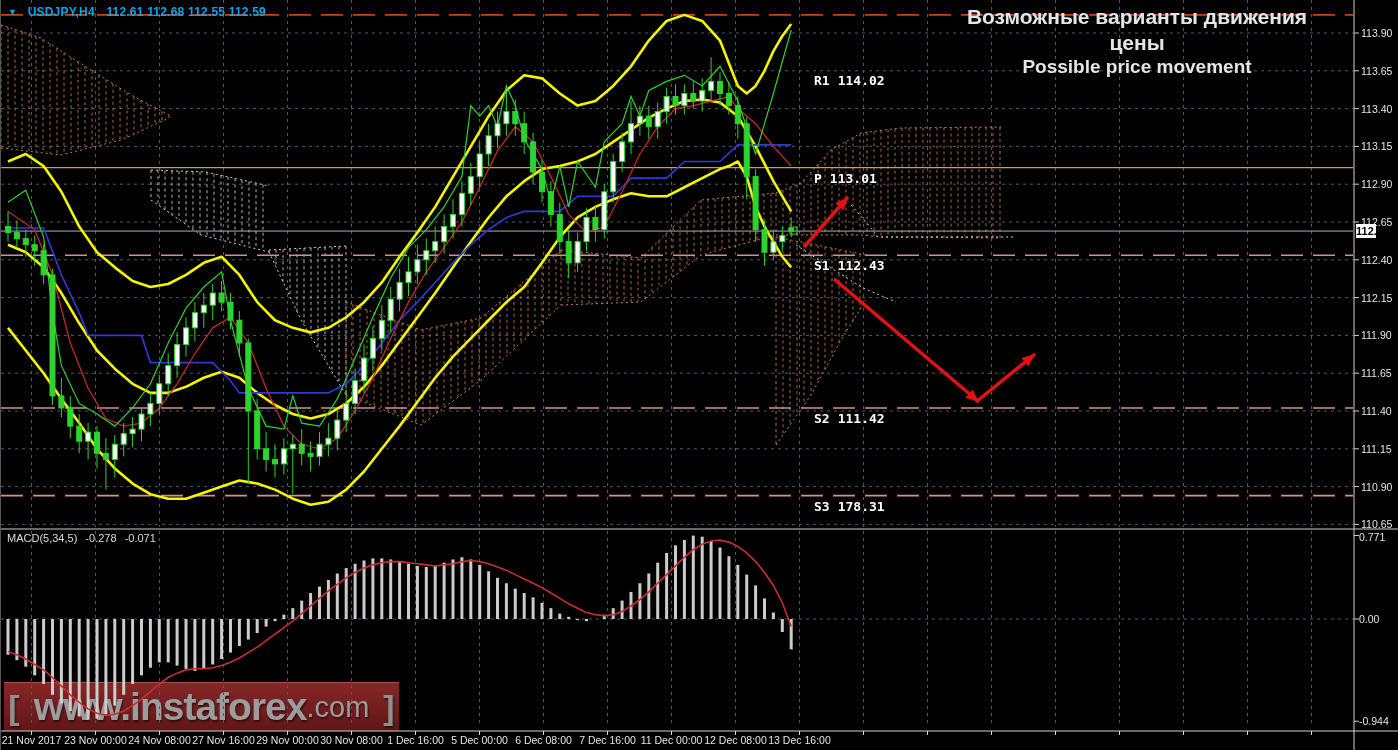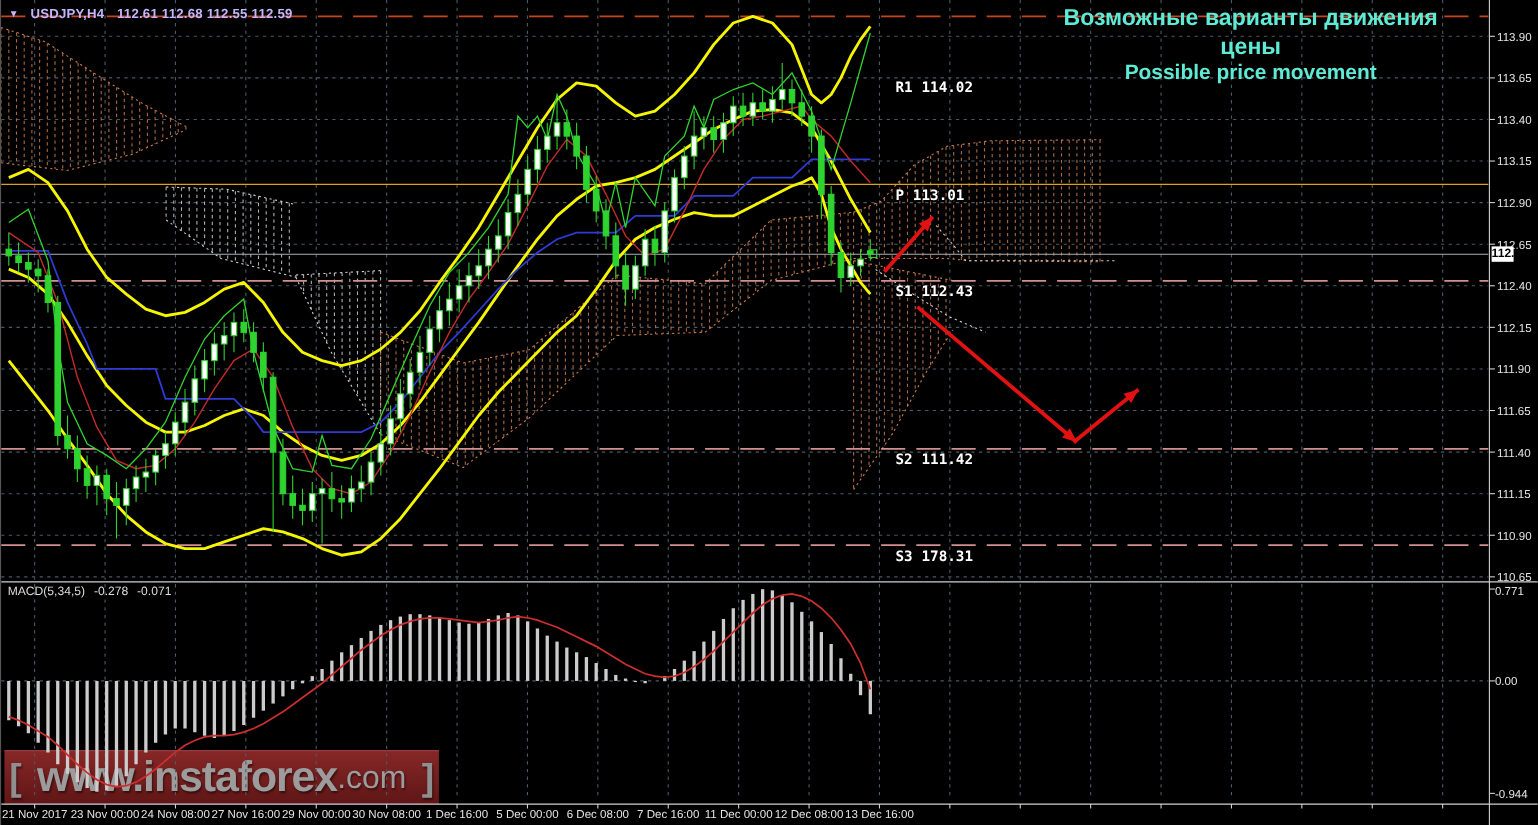--- a/index.html
+++ b/index.html
@@ -1,20 +1,20 @@
 <!DOCTYPE html>
 <html><head>
 <meta charset="utf-8">
 <style>
   html,body{margin:0;padding:0;background:#000;}
   .root{position:relative;width:1398px;height:750px;background:#000;overflow:hidden;
         font-family:"Liberation Sans",sans-serif;border-left:1px solid #555;box-sizing:border-box;}
   .root svg{position:absolute;left:0;top:0;z-index:1;}
   .overlay{position:absolute;z-index:2;}
-  .symbol-bar{left:7px;top:5px;color:#c4b5fd;font-size:12px;font-weight:bold;letter-spacing:.2px;}
+  .symbol-bar{left:7px;top:5px;color:#0ea5e9;font-size:12px;font-weight:bold;letter-spacing:.2px;}
   .symbol-bar .tri{font-size:9px;margin-right:7px;vertical-align:1px;cursor:pointer;}
   .annotation{left:936px;top:4px;width:400px;text-align:center;font-weight:bold;line-height:1.22;}
   .annotation .ru{font-size:21px;}
   .annotation .en{font-size:19px;}
   .pivot-label{position:absolute;z-index:2;left:813px;color:#fff;
      font-family:"DejaVu Sans Mono","Liberation Mono",monospace;font-size:13px;font-weight:bold;
      text-shadow:1px 1px 0 #000;white-space:nowrap;}
   .pivot-label span{margin-right:8px;}
   .macd-label{left:6px;top:532px;color:#DCDCDC;font-size:11px;
      font-family:"Liberation Sans",sans-serif;}
@@ -638,21 +638,21 @@
       <text x="734.5" y="744" fill="#E4E4E4" font-size="10.5px" font-family="&quot;Liberation Sans&quot;,sans-serif" text-anchor="middle">12 Dec 08:00</text>
       <text x="798.5" y="744" fill="#E4E4E4" font-size="10.5px" font-family="&quot;Liberation Sans&quot;,sans-serif" text-anchor="middle">13 Dec 16:00</text>
     </svg>
 
   <div class="overlay symbol-bar">
     <span class="tri">▼</span>
     <span>USDJPY,H4</span>
     <span style="margin-left:8px;">112.61 112.68 112.55 112.59</span>
   </div>
 
-  <div class="overlay annotation" style="color:#5eead4;">
+  <div class="overlay annotation" style="color:#e5e5e5;">
     <div class="ru">Возможные варианты движения цены</div>
     <div class="en">Possible price movement</div>
   </div>
 
   <div class="pivot-label" style="top: 26px; margin-top: 47px;">
     <span>R1</span><span>114.02</span>
   </div>
   <div class="pivot-label" style="top: 170.568px;">
     <span>P</span><span>113.01</span>
   </div>

